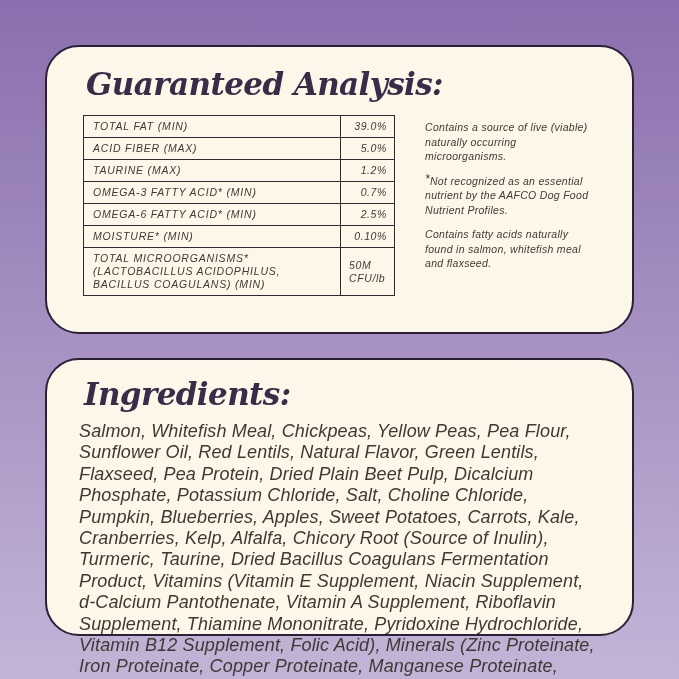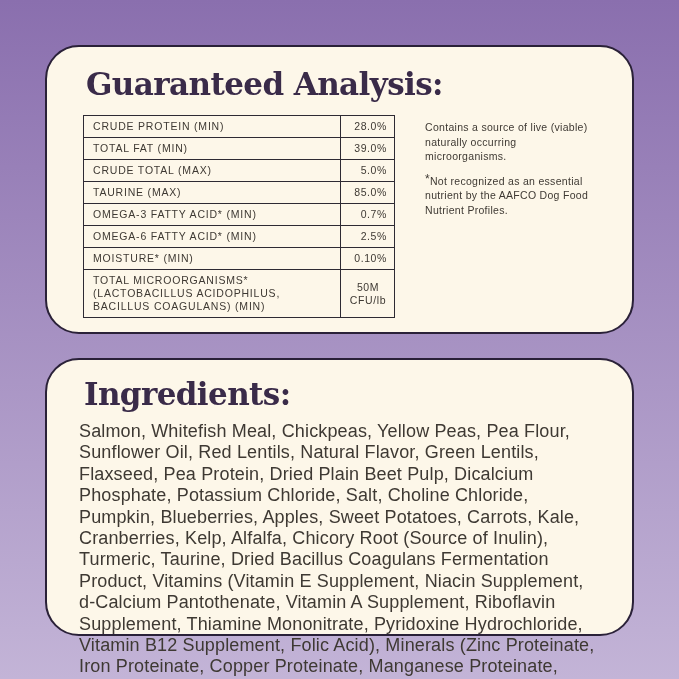--- a/index.html
+++ b/index.html
@@ -22,20 +22,21 @@
     height: 679px;
     background: linear-gradient(180deg, var(--bg-top) 0%, var(--bg-bottom) 100%);
   }
   .card {
     position: absolute;
     left: 45px;
     width: 589px;
     background: var(--card-bg);
     border: 2px solid var(--card-border);
     border-radius: 34px;
+    font-style: italic;
   }
   .card-analysis {
     top: 45px;
     height: 289px;
     padding: 19px 36px 0 36px;
   }
   .card-ingredients {
     top: 358px;
     height: 278px;
     padding: 16px 30px 16px 32px;
@@ -70,21 +71,21 @@
     padding: 4px 6px 4px 9px;
   }
   td.cell-value {
     width: 54px;
     font-size: 10.5px;
     letter-spacing: 0.6px;
     line-height: 13px;
     text-align: right;
     padding: 4px 7px 4px 7px;
   }
-  table.ga-table tr:last-child td.cell-value { text-align: center; padding-left: 8px; }
+  table.ga-table tr:last-child td.cell-value { text-align: left; padding-left: 8px; }
 
   .notes {
     width: 168px;
     margin: 5px 0 0 30px;
   }
   .note {
     font-size: 10.5px;
     line-height: 14.5px;
     letter-spacing: 0.3px;
     color: var(--text);
@@ -111,34 +112,30 @@
 
 <div class="stage">
 
   <section class="card card-analysis">
     <h1 class="heading">Guaranteed Analysis:</h1>
 
     <div class="analysis-body">
       <table class="ga-table">
         <tbody>
             <tr>
-              <td class="cell-label">CRUDE PROTEIN (MIN)</td>
-              <td class="cell-value">28.0%</td>
-            </tr>
-            <tr>
               <td class="cell-label">TOTAL FAT (MIN)</td>
               <td class="cell-value">39.0%</td>
             </tr>
             <tr>
-              <td class="cell-label">CRUDE TOTAL (MAX)</td>
+              <td class="cell-label">ACID FIBER (MAX)</td>
               <td class="cell-value">5.0%</td>
             </tr>
             <tr>
               <td class="cell-label">TAURINE (MAX)</td>
-              <td class="cell-value">85.0%</td>
+              <td class="cell-value">1.2%</td>
             </tr>
             <tr>
               <td class="cell-label">OMEGA-3 FATTY ACID* (MIN)</td>
               <td class="cell-value">0.7%</td>
             </tr>
             <tr>
               <td class="cell-label">OMEGA-6 FATTY ACID* (MIN)</td>
               <td class="cell-value">2.5%</td>
             </tr>
             <tr>
@@ -148,20 +145,21 @@
             <tr>
               <td class="cell-label">TOTAL MICROORGANISMS* (LACTOBACILLUS ACIDOPHILUS, BACILLUS COAGULANS) (MIN)</td>
               <td class="cell-value">50M CFU/lb</td>
             </tr>
           </tbody>
       </table>
 
       <div class="notes">
           <p class="note"><span>Contains a source of live (viable) naturally occurring microorganisms.</span></p>
           <p class="note"><span class="note-prefix">*</span><span>Not recognized as an essential nutrient by the AAFCO Dog Food Nutrient Profiles.</span></p>
+          <p class="note"><span>Contains fatty acids naturally found in salmon, whitefish meal and flaxseed.</span></p>
         </div>
     </div>
   </section>
 
   <section class="card card-ingredients">
     <h1 class="heading">Ingredients:</h1>
 
     <p class="ingredients-text">Salmon, Whitefish Meal, Chickpeas, Yellow Peas, Pea Flour, Sunflower Oil, Red Lentils, Natural Flavor, Green Lentils, Flaxseed, Pea Protein, Dried Plain Beet Pulp, Dicalcium Phosphate, Potassium Chloride, Salt, Choline Chloride, Pumpkin, Blueberries, Apples, Sweet Potatoes, Carrots, Kale, Cranberries, Kelp, Alfalfa, Chicory Root (Source of Inulin), Turmeric, Taurine, Dried Bacillus Coagulans Fermentation Product, Vitamins (Vitamin E Supplement, Niacin Supplement, d-Calcium Pantothenate, Vitamin A Supplement, Riboflavin Supplement, Thiamine Mononitrate, Pyridoxine Hydrochloride, Vitamin B12 Supplement, Folic Acid), Minerals (Zinc Proteinate, Iron Proteinate, Copper Proteinate, Manganese Proteinate, Selenium Yeast, Calcium Iodate), Rosemary Extract.</p>
   </section>
 

